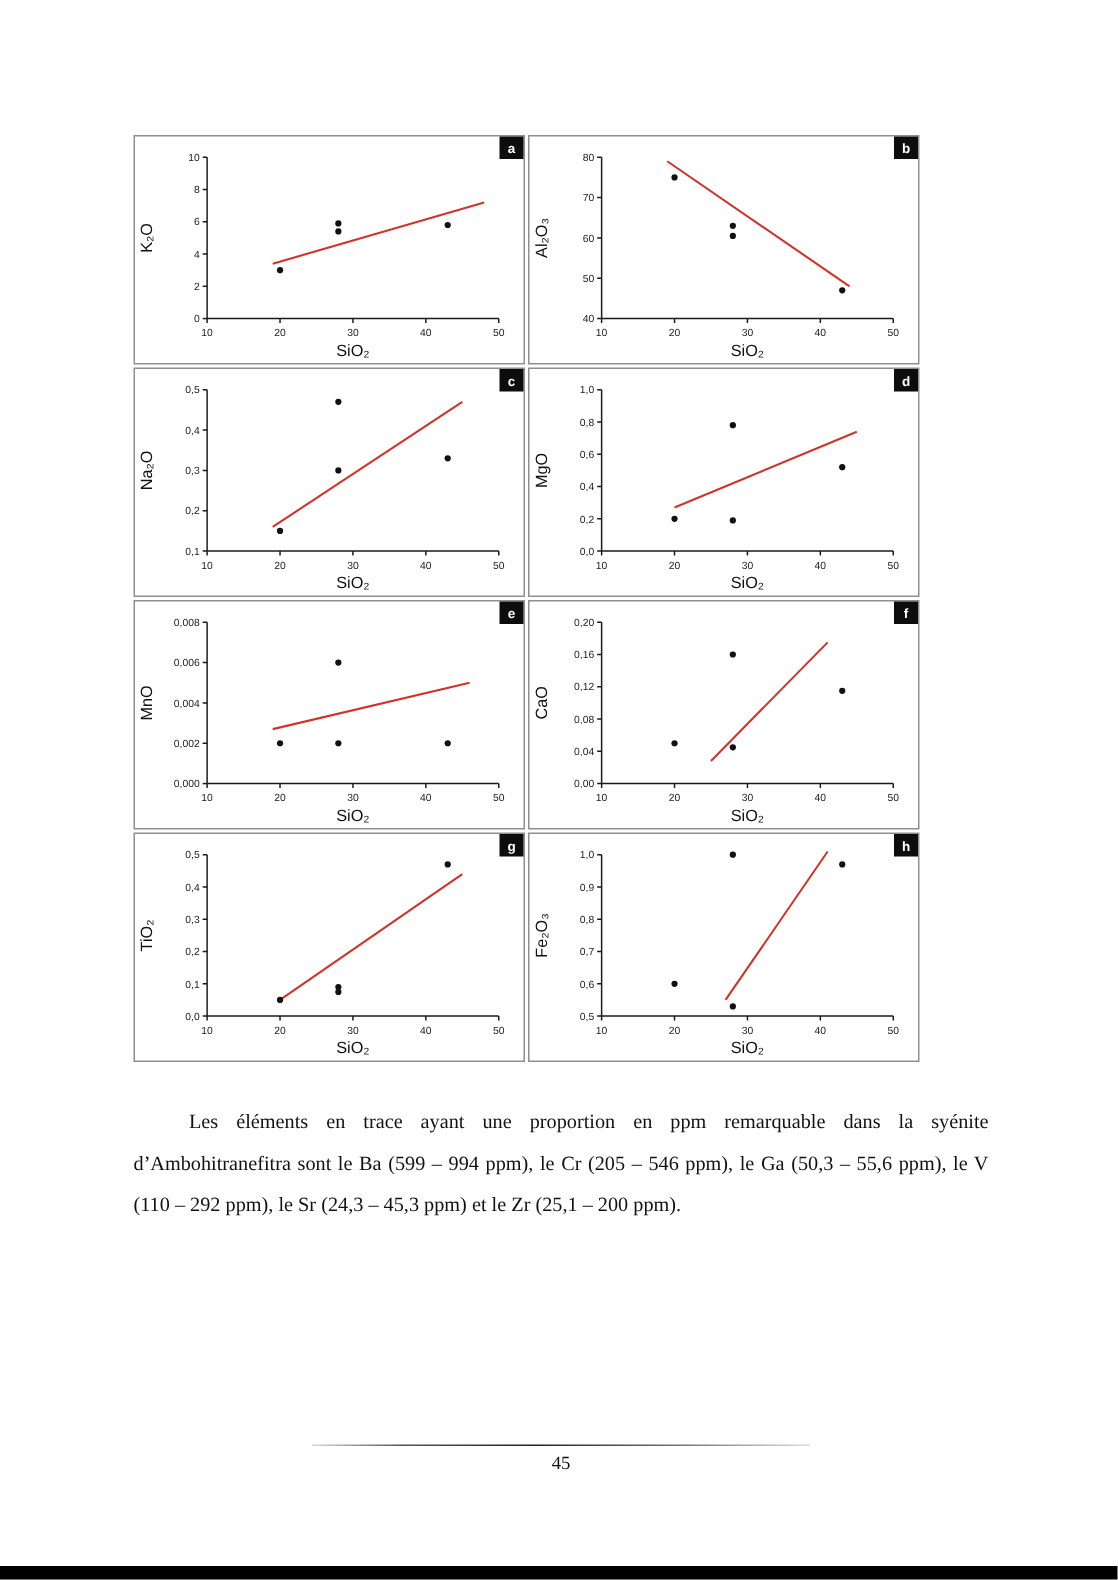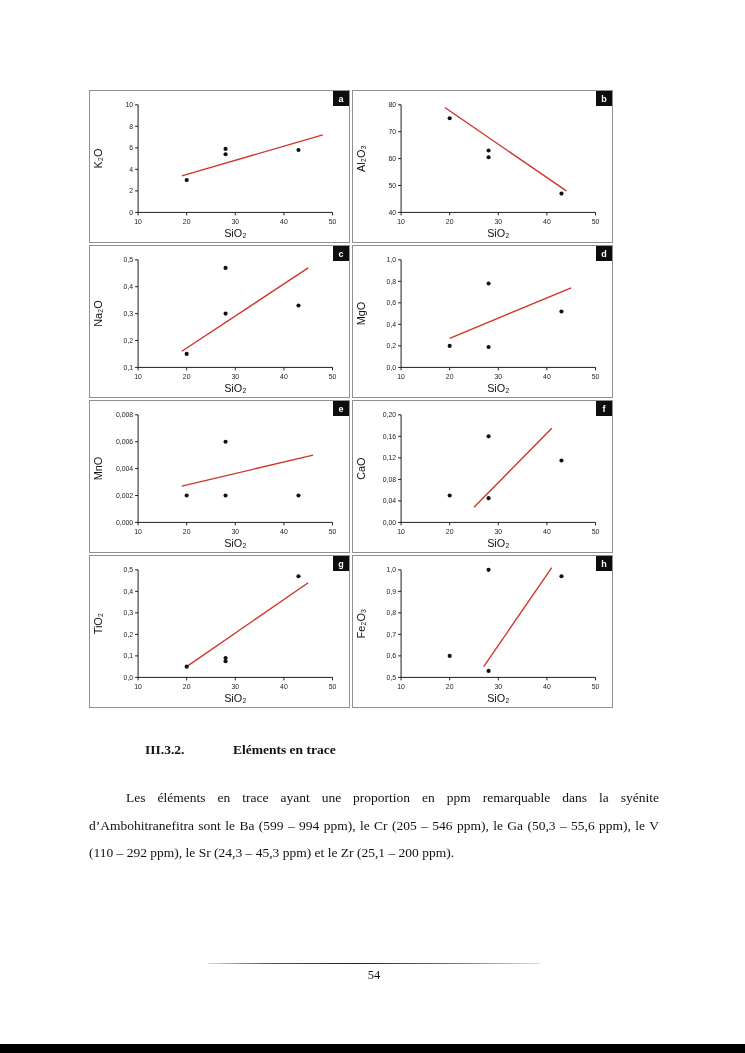--- a/index.html
+++ b/index.html
@@ -339,26 +339,22 @@
           <line x1="131.725" y1="112.1" x2="200.675" y2="11.819999999999993" stroke="#d03328" stroke-width="1.4"></line>
           <circle cx="97.25" cy="101.2" r="2.1" fill="#111111"></circle>
           <circle cx="136.65" cy="14" r="2.1" fill="#111111"></circle>
           <circle cx="136.65" cy="116.46" r="2.1" fill="#111111"></circle>
           <circle cx="210.52499999999998" cy="20.540000000000006" r="2.1" fill="#111111"></circle>
         </svg>
     </figure>
   </div>
 
 
-  <h3 class="section-heading">
-    <span class="section-number">III.3.2.</span>
-    <span class="section-title">Eléments en trace</span>
-  </h3>
 
   <p class="body-text">Les éléments en trace ayant une proportion en ppm remarquable dans la syénite d’Ambohitranefitra sont le Ba (599 – 994 ppm), le Cr (205 – 546 ppm), le Ga (50,3 – 55,6 ppm), le V (110 – 292 ppm), le Sr (24,3 – 45,3 ppm) et le Zr (25,1 – 200 ppm).</p>
 
   <div class="footer">
     <div class="footer-rule"></div>
-    <div class="page-number">54</div>
+    <div class="page-number">45</div>
   </div>
 
   <div class="bottom-bar"></div>
 </div>
 
 </body></html>

